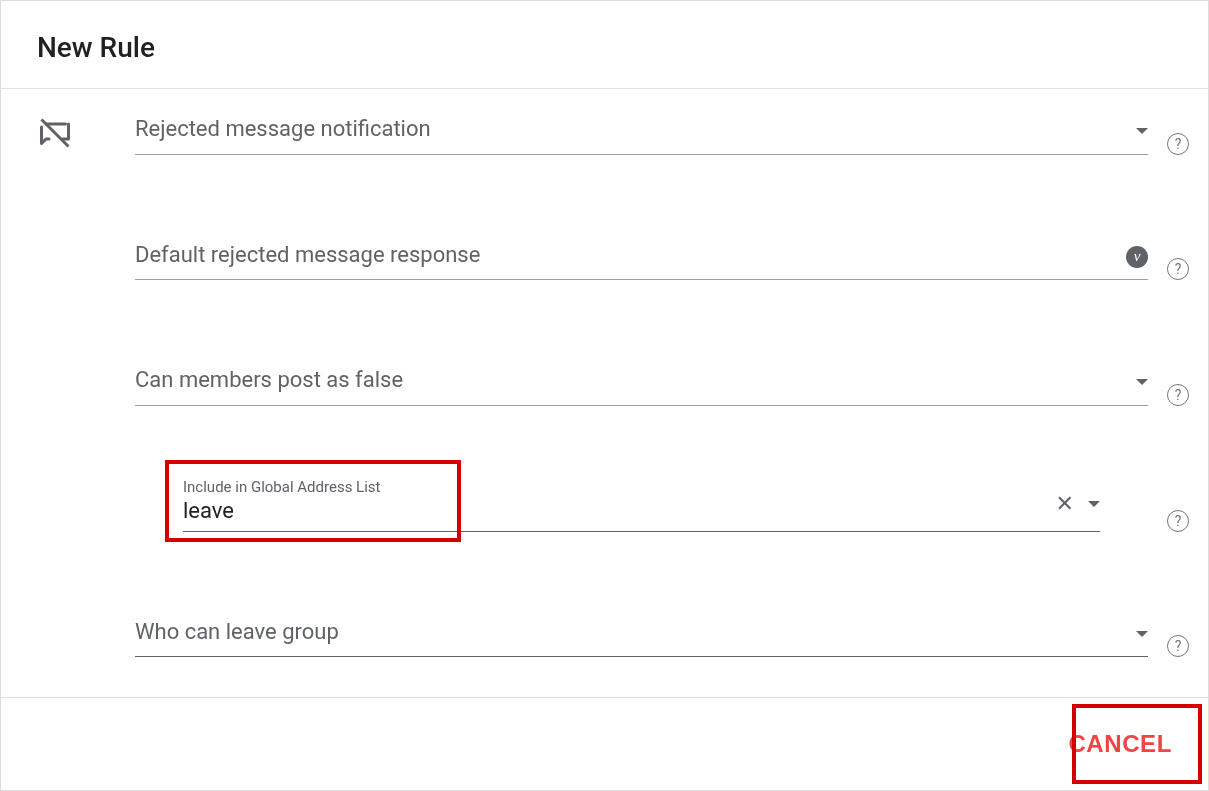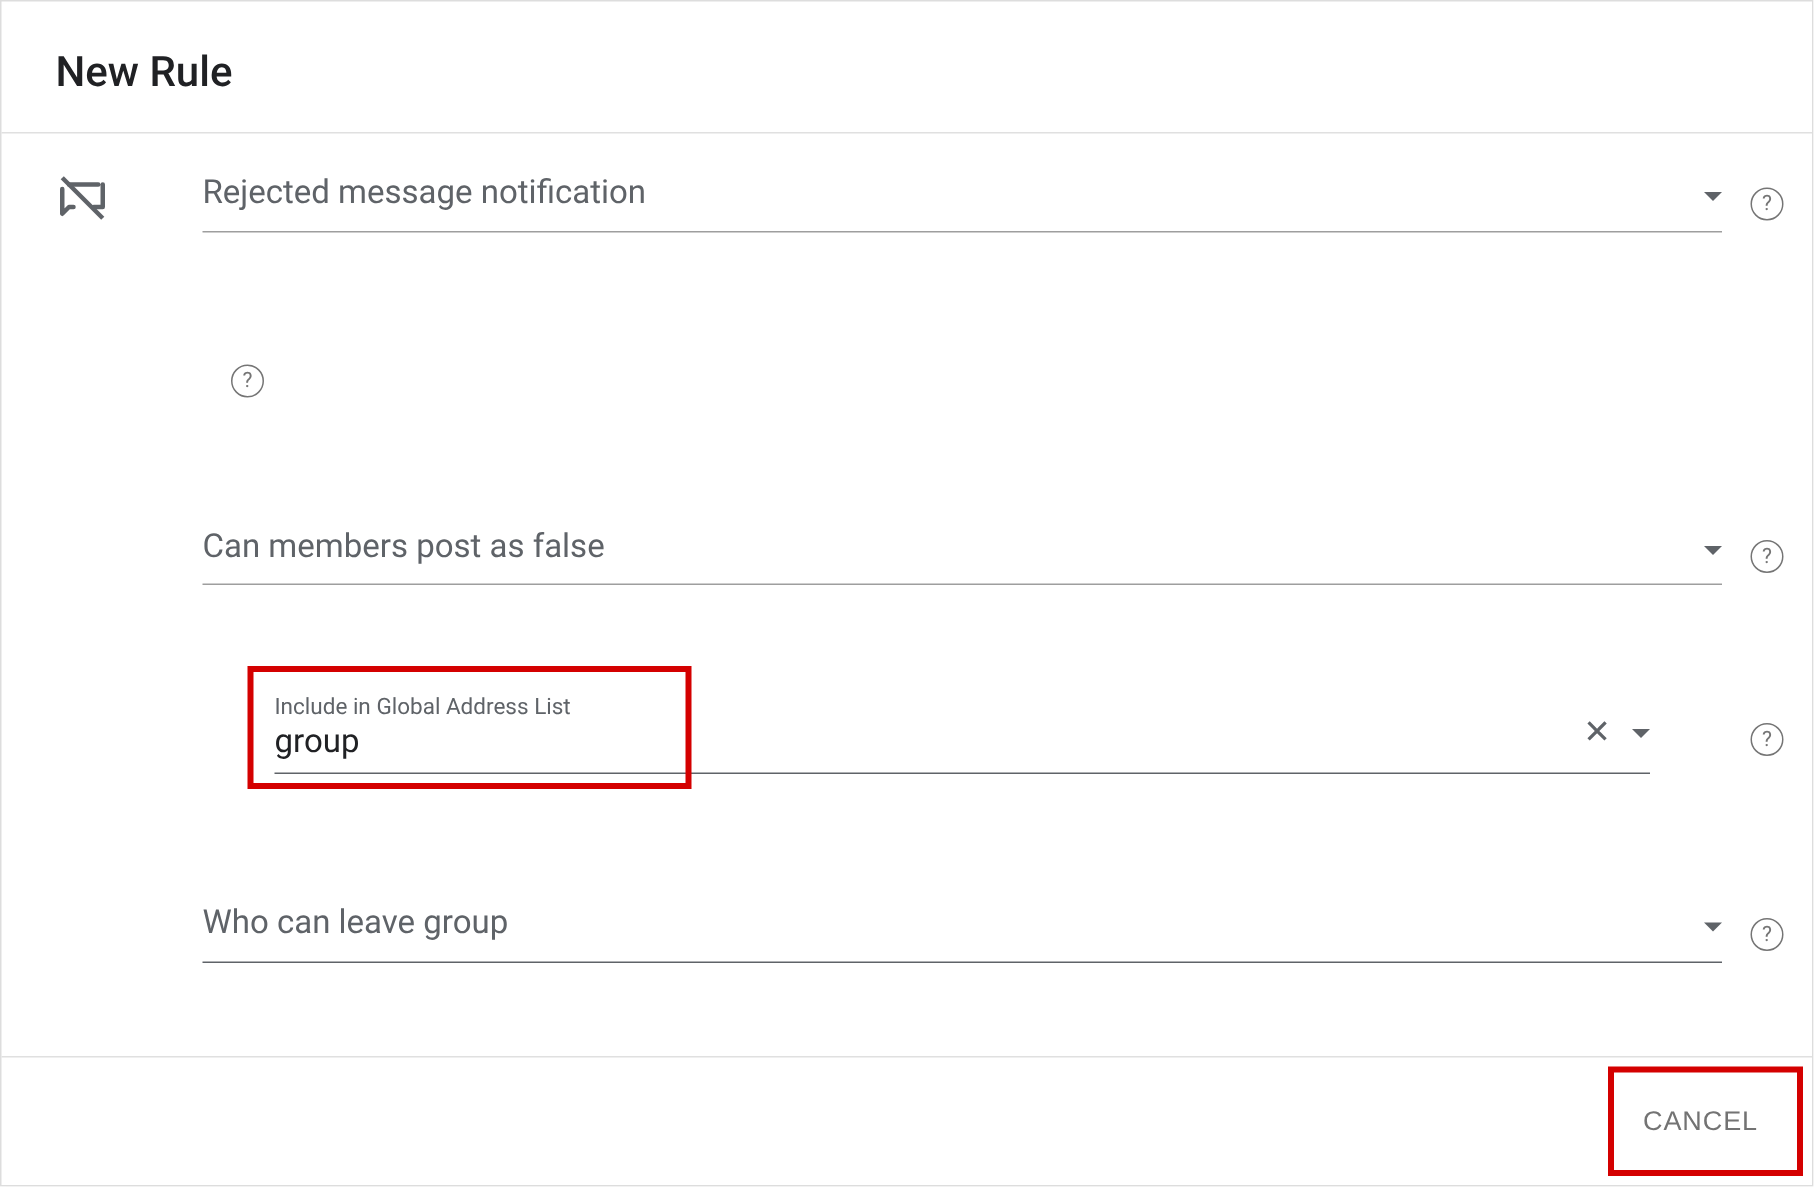--- a/index.html
+++ b/index.html
@@ -51,21 +51,21 @@
   .dialog-body::-webkit-scrollbar-button {
     display: block;
     height: 17px;
     background: #f1f1f1;
   }
   .dialog-body::-webkit-scrollbar-button:vertical:start:decrement {
     background: #f1f1f1;
   }
   .form-row {
     display: flex;
-    align-items: center;
+    align-items: flex-end;
     margin-bottom: 80px;
   }
   .form-row.first-row {
     margin-top: 0;
   }
   .left-icon-col {
     width: 98px;
     flex-shrink: 0;
     padding-top: 4px;
   }
@@ -175,24 +175,24 @@
     padding: 20px 12px 20px 36px;
     display: flex;
     justify-content: flex-end;
     align-items: center;
     gap: 8px;
     position: relative;
   }
   .btn {
     background: none;
     border: none;
-    font-size: 18px;
-    font-weight: 400;
+    font-size: 24px;
+    font-weight: 700;
     letter-spacing: 0.6px;
-    color: #737373;
+    color: #ef4444;
     padding: 12px 24px;
     cursor: pointer;
     text-transform: uppercase;
   }
   .highlight-box-footer {
     position: absolute;
     border: 4px solid #d40000;
     pointer-events: none;
     z-index: 10;
     right: 6px;
@@ -235,20 +235,28 @@
           </div>
         </div>
       </div>
       <div class="help-col">
         <span class="help-icon">?</span>
       </div>
     </div>
 
     <div class="form-row">
       <div class="no-icon-left"></div>
+      <div class="field-col">
+        <div class="field-underline">
+          <span class="field-label-placeholder">Default rejected message response</span>
+          <div class="field-trailing">
+            <span class="badge-v">v</span>
+          </div>
+        </div>
+      </div>
       <div class="help-col">
         <span class="help-icon">?</span>
       </div>
     </div>
 
     <div class="form-row field-with-label-row">
       <div class="no-icon-left"></div>
       <div class="field-col">
         <div class="field-underline">
           <span class="field-label-placeholder">Can members post as false</span>
@@ -262,21 +270,21 @@
       </div>
     </div>
 
     <div class="form-row" style="position:relative;gap:48px;">
       <div class="no-icon-left"></div>
       <div class="field-col" style="position:relative;">
 
         <div class="highlight-box-1" style="left:-18px; top:-18px; width:296px; height:82px;"></div>
         <div class="field-underline dark">
           <span class="field-small-label">Include in Global Address List</span>
-          <span class="field-value">group</span>
+          <span class="field-value">leave</span>
           <div class="field-trailing">
             <span class="clear-x">✕</span>
             <span class="dropdown-arrow"></span>
           </div>
         </div>
       </div>
       <div class="help-col">
         <span class="help-icon">?</span>
       </div>
     </div>

